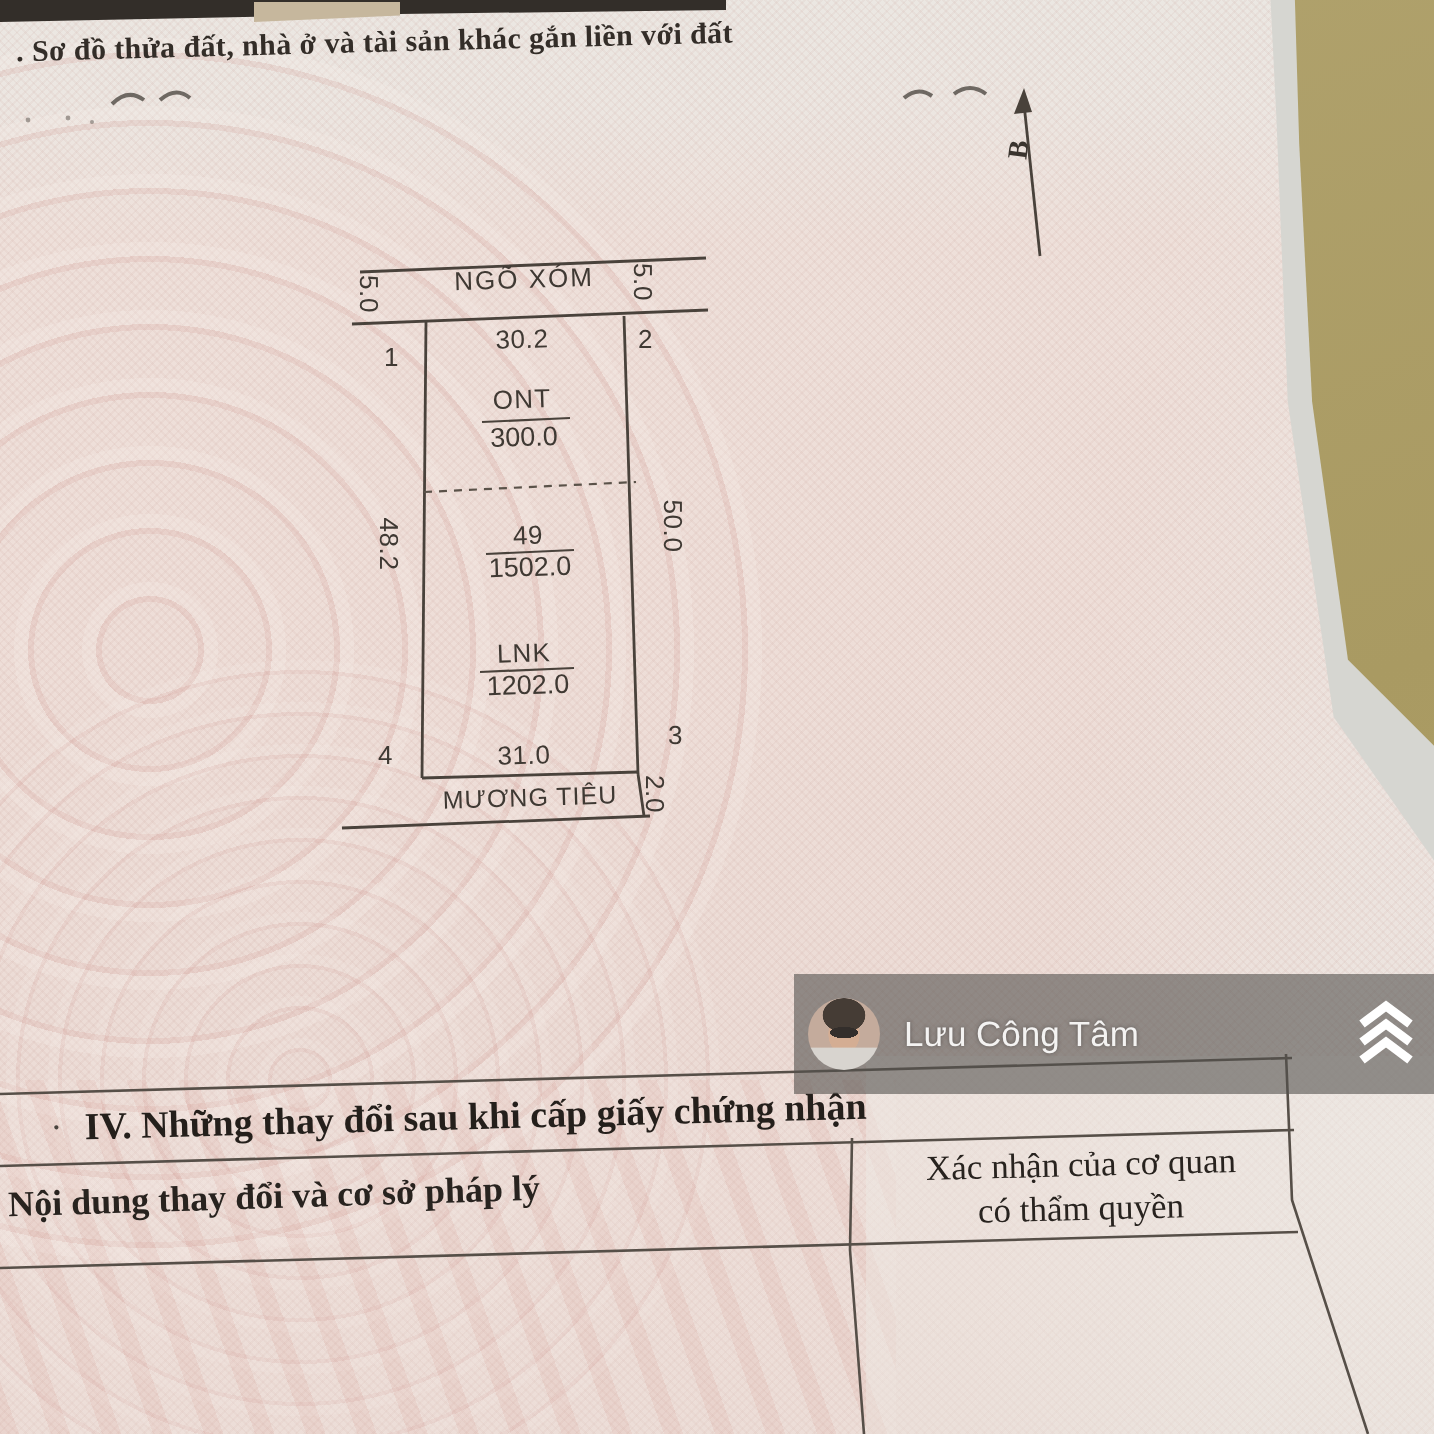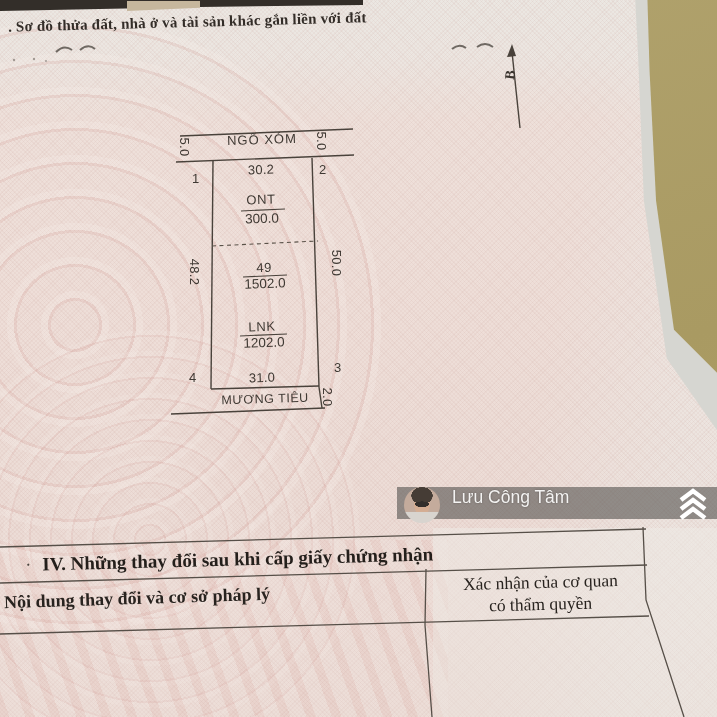--- a/index.html
+++ b/index.html
@@ -63,22 +63,22 @@
     font-size:14px; transform:rotate(-83deg); color:#3a342e; }
 
   .tbl-header { left:26px; top:548px; width:460px; font-weight:700; font-size:19px;
     transform:rotate(-1.5deg); color:#241f1b; }
   .tbl-header .bullet { font-size:13px; vertical-align:2px; margin-right:12px; color:#4a443e; }
   .col1-header { left:4px; top:587px; width:330px; font-weight:600; font-size:18px;
     transform:rotate(-1.8deg); color:#28231f; }
   .col2-line { width:205px; text-align:center; font-size:17.5px; font-weight:500;
     transform:rotate(-1.5deg); color:#28231f; }
 
-  .watermark-bar { position:absolute; left:397px; top:487px; width:320px; height:32px;
-    background:rgba(84,81,78,0.60); display:flex; }
+  .watermark-bar { position:absolute; left:397px; top:487px; width:320px; height:60px;
+    background:rgba(84,81,78,0.60); display:flex; align-items:center; }
   .avatar { width:36px; height:36px; border-radius:50%; margin-left:7px; flex:0 0 auto;
     background:
       linear-gradient(to bottom, rgba(0,0,0,0) 68%, #d8d4cf 70%),
       radial-gradient(ellipse 10px 4px at 50% 48%, #332e2b 0 70%, rgba(0,0,0,0) 72%),
       radial-gradient(ellipse 15px 12px at 50% 24%, #453c35 0 70%, rgba(0,0,0,0) 72%),
       radial-gradient(ellipse 11px 14px at 50% 50%, #d4ad93 0 70%, rgba(0,0,0,0) 72%),
       #c4ab9c; }
   .wm-name { margin-left:12px; font-size:17.5px; color:#f4f3f2; text-shadow:0 0 2px rgba(0,0,0,.35); }
   .wm-logo { margin-left:auto; margin-right:8px; }
 </style>

